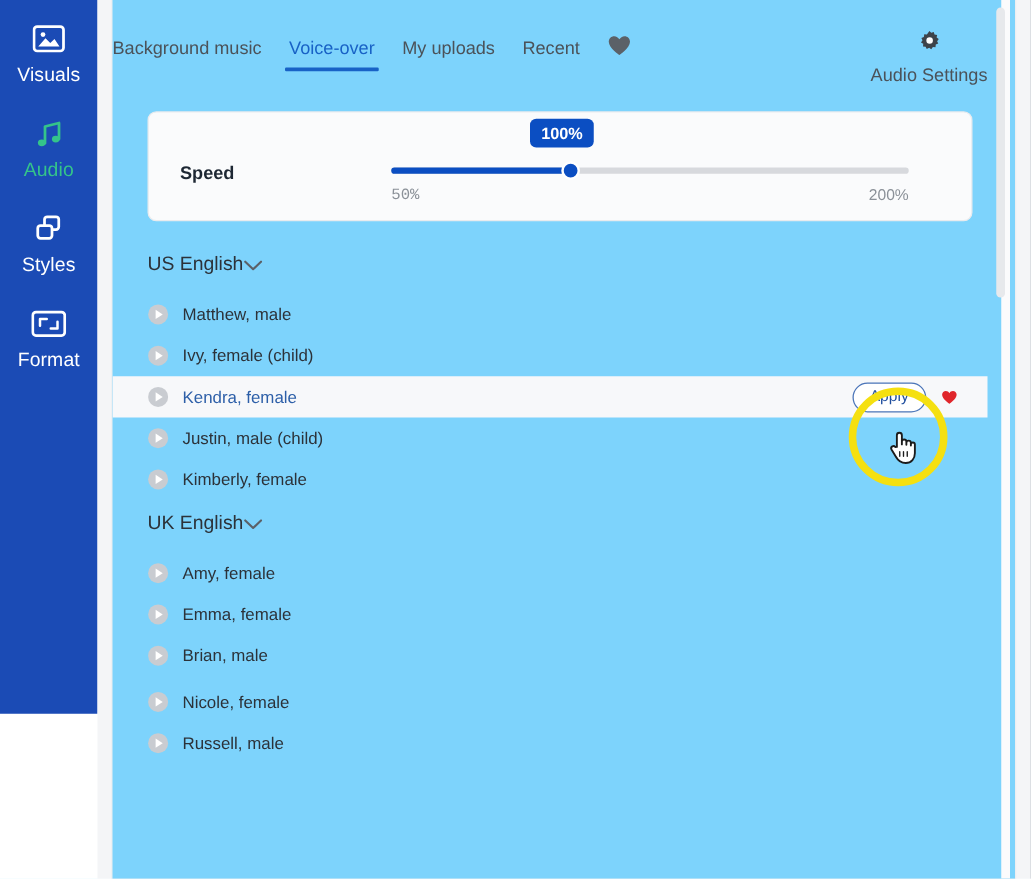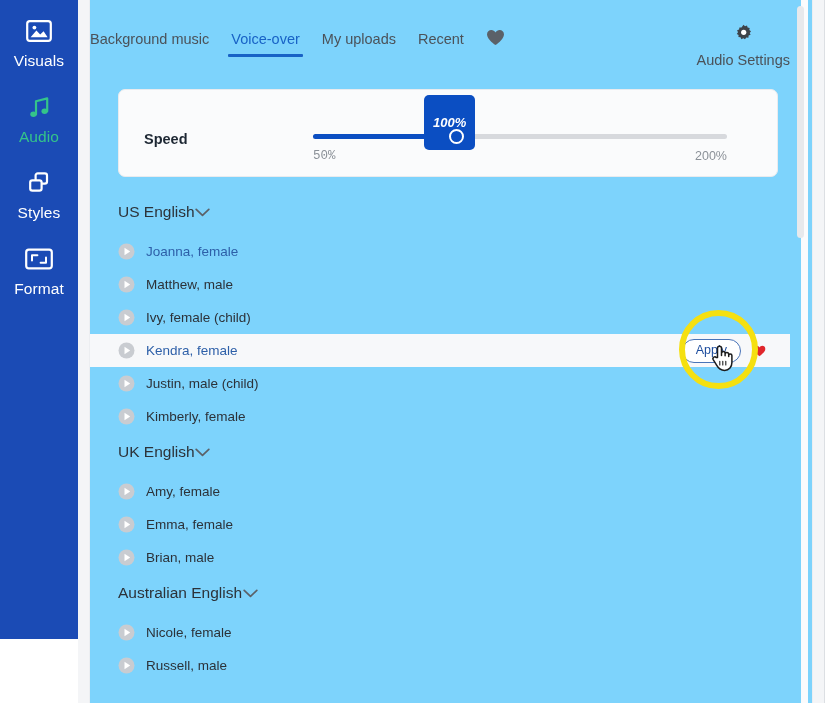--- a/index.html
+++ b/index.html
@@ -20,21 +20,21 @@
     background: #ffffff;
     overflow: hidden;
   }
 
   
   .sidebar {
     position: absolute;
     left: 0;
     top: 0;
     width: 78px;
-    height: 639px;
+    height: 571px;
     background: #1b4bb5;
     display: flex;
     flex-direction: column;
     align-items: center;
     padding-top: 16px;
     box-sizing: border-box;
   }
   .side-item {
     width: 78px;
     height: 76px;
@@ -192,24 +192,23 @@
     cursor: pointer;
   }
   .slider-badge {
     position: absolute;
     left: 111px;
     top: -38px;
     background: #0b4ec2;
     color: #ffffff;
     font-size: 13px;
     font-weight: bold;
-    padding: 20px 9px;
+    padding: 4px 9px;
     border-radius: 5px;
     white-space: nowrap;
-    font-style: italic;
   }
   .slider-min, .slider-max {
     position: absolute;
     top: 16px;
     font-size: 12.5px;
     color: #8b9198;
   }
   .slider-min { left: 0; font-family: Liberation Mono, monospace; }
   .slider-max { right: 0; }
 
@@ -435,29 +434,20 @@
             <div class="group">
               <div class="group-header">
                 <div class="group-title">US English</div>
                 <div class="chev">
                   <svg width="15" height="9" viewBox="0 0 15 9">
                     <path d="M1.2 1.4 L7.5 7.4 L13.8 1.4" fill="none" stroke="#5b6168" stroke-width="1.7" stroke-linecap="round" stroke-linejoin="round"></path>
                   </svg>
                 </div>
               </div>
               <div class="group-items">
-                <div class="voice-row selected">
-                  <span class="play-icon">
-                    <svg width="17" height="17" viewBox="0 0 17 17">
-                      <circle cx="8.5" cy="8.5" r="8" fill="#c9ccd1"></circle>
-                      <path d="M6.5 4.8 L12.2 8.5 L6.5 12.2 Z" fill="#ffffff"></path>
-                    </svg>
-                  </span>
-                  <span class="voice-name">Joanna, female</span>
-                </div>
                 <div class="voice-row">
                   <span class="play-icon">
                     <svg width="17" height="17" viewBox="0 0 17 17">
                       <circle cx="8.5" cy="8.5" r="8" fill="#c9ccd1"></circle>
                       <path d="M6.5 4.8 L12.2 8.5 L6.5 12.2 Z" fill="#ffffff"></path>
                     </svg>
                   </span>
                   <span class="voice-name">Matthew, male</span>
                 </div>
                 <div class="voice-row">
@@ -539,28 +529,20 @@
                     <svg width="17" height="17" viewBox="0 0 17 17">
                       <circle cx="8.5" cy="8.5" r="8" fill="#c9ccd1"></circle>
                       <path d="M6.5 4.8 L12.2 8.5 L6.5 12.2 Z" fill="#ffffff"></path>
                     </svg>
                   </span>
                   <span class="voice-name">Brian, male</span>
                 </div>
               </div>
             </div>
             <div class="group">
-              <div class="group-header">
-                <div class="group-title">Australian English</div>
-                <div class="chev">
-                  <svg width="15" height="9" viewBox="0 0 15 9">
-                    <path d="M1.2 1.4 L7.5 7.4 L13.8 1.4" fill="none" stroke="#5b6168" stroke-width="1.7" stroke-linecap="round" stroke-linejoin="round"></path>
-                  </svg>
-                </div>
-              </div>
               <div class="group-items">
                 <div class="voice-row">
                   <span class="play-icon">
                     <svg width="17" height="17" viewBox="0 0 17 17">
                       <circle cx="8.5" cy="8.5" r="8" fill="#c9ccd1"></circle>
                       <path d="M6.5 4.8 L12.2 8.5 L6.5 12.2 Z" fill="#ffffff"></path>
                     </svg>
                   </span>
                   <span class="voice-name">Nicole, female</span>
                 </div>

